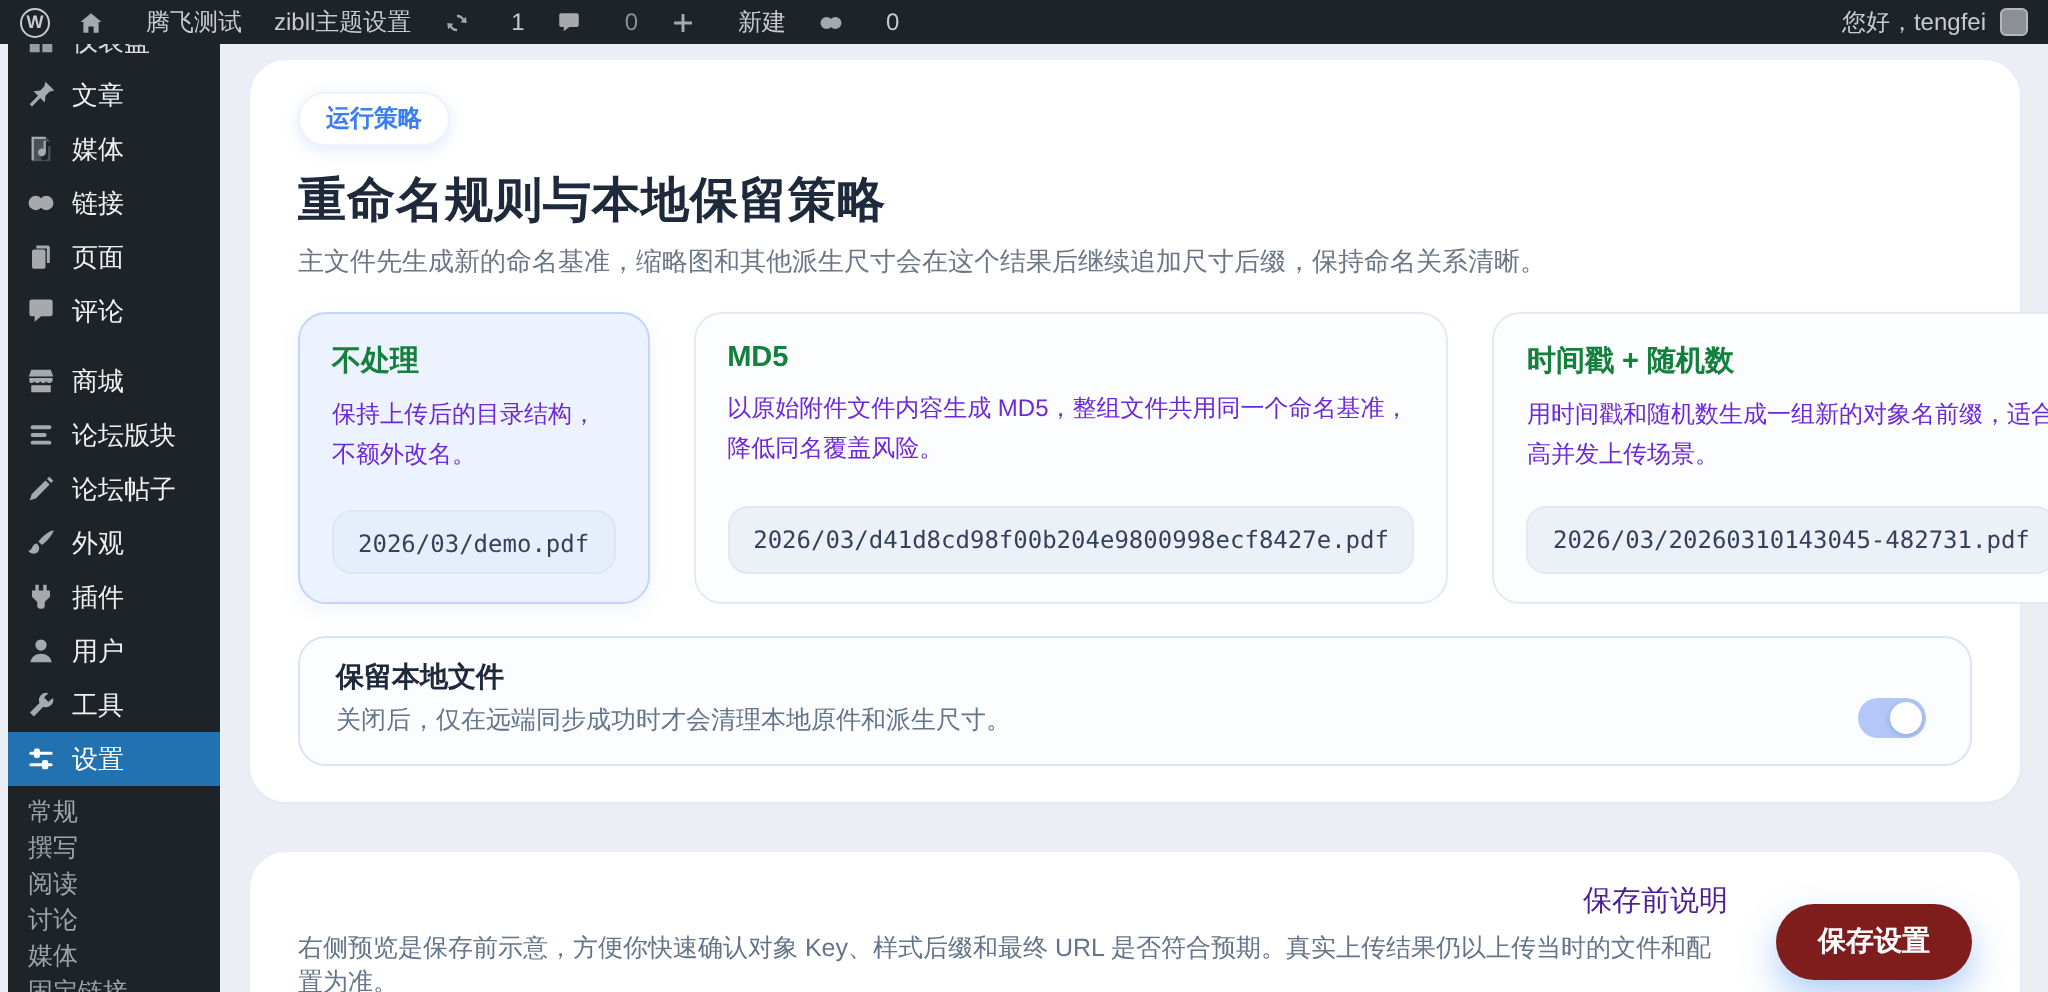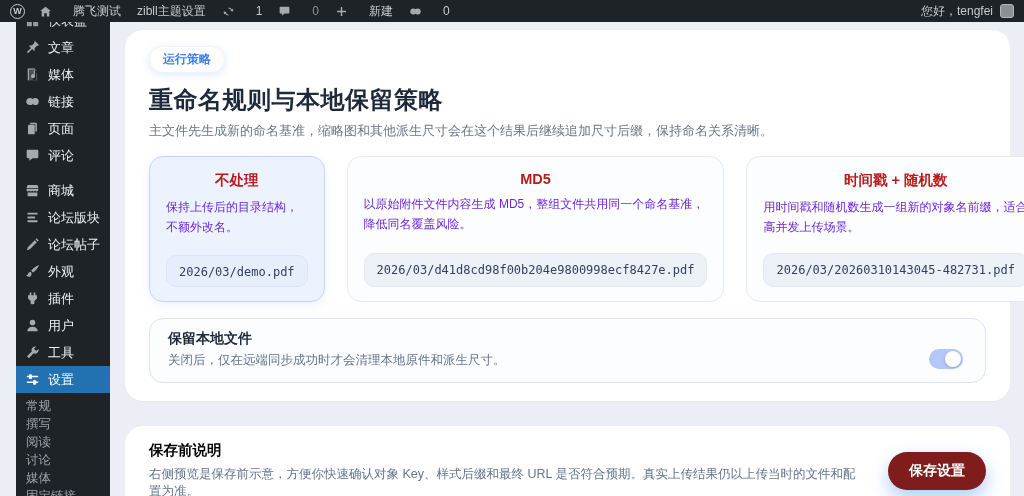--- a/index.html
+++ b/index.html
@@ -14,21 +14,21 @@
     display:flex; align-items:center; justify-content:center; font-size:9px; font-weight:bold;
     color:#c9cacd; margin-right:14px; }
   .ab-icon svg { width:13px; height:13px; display:block; fill:#a7aaad; }
   .ab-count-dim { color:#8c8f94; }
   .ab-spacer { flex:1; }
   .ab-right { display:flex; align-items:center; gap:7px; }
   .ab-avatar { width:14px; height:14px; border-radius:3px; background:#8c8f94;
     border:1px solid #b5b8bb; }
 
   
-  .sidebar { position:fixed; top:22px; left:16px; bottom:0; width:110px; background:#1d2327;
+  .sidebar { position:fixed; top:22px; left:4px; bottom:0; width:110px; background:#1d2327;
     overflow:hidden; padding-top:4px; }
   .sb-item { height:27px; display:flex; align-items:center; gap:8px; padding:0 8px;
     color:#f0f0f1; font-size:13px; cursor:pointer; position:relative; }
   .sb-item .sb-icon { width:16px; height:16px; flex:0 0 16px; display:flex;
     align-items:center; justify-content:center; }
   .sb-item .sb-icon svg { width:15px; height:15px; fill:#a7aaad; }
   .sb-item.clipped { margin-top:-19px; opacity:.9; }
   .sb-sep { height:8px; }
   .sb-item.active { background:#2271b1; color:#fff; }
   .sb-item.active .sb-icon svg { fill:#fff; }
@@ -48,40 +48,40 @@
     box-shadow:0 2px 8px rgba(59,126,242,.16); margin-top:2px; }
   h1.page-title { font-size:24px; font-weight:800; color:#1e293b; margin:11px 0 6px;
     letter-spacing:.5px; }
   .page-sub { font-size:13px; color:#6b7686; }
 
   .cards { display:flex; gap:22px; margin-top:16px; }
   .opt-card { flex:1; border:1px solid #e5eaf2; background:#fcfdff; border-radius:14px;
     padding:14px 16px 14px; height:146px; display:flex; flex-direction:column; cursor:pointer; }
   .opt-card.selected { background:#edf3fe; border:1.5px solid #c3d5f8;
     box-shadow:0 3px 10px rgba(80,130,220,.10); }
-  .opt-title { font-size:14.5px; font-weight:700; color:#b91c1c;text-align:center; }
+  .opt-title { font-size:14.5px; font-weight:700; color:#15803d; }
   .opt-desc { font-size:12px; color:#6d28d9; line-height:1.65; margin-top:8px; }
   .opt-code { margin-top:auto; background:#ecf1f8; border:1px solid #e3e9f2;
     border-radius:10px; padding:9px 12px; font-family:"DejaVu Sans Mono","Liberation Mono",monospace;
     font-size:12px; color:#33415a; white-space:nowrap; overflow:hidden; }
   .opt-card.selected .opt-code { background:#e7eefb; border-color:#dbe6f8;margin-top:17px; }
 
   .toggle-row { margin-top:16px; border:1px solid #dbe4f2; background:#fcfdff;
     border-radius:14px; padding:11px 18px 13px; display:flex; align-items:flex-end;
     justify-content:space-between; }
   .tg-title { font-size:14px; font-weight:700; color:#1e293b; }
   .tg-desc { font-size:12.5px; color:#64748b; margin-top:4px; }
   .switch { width:34px; height:20px; border-radius:999px; background:#b3c7f8;
     position:relative; cursor:pointer; flex:0 0 34px; margin-right:4px; }
   .switch .knob { position:absolute; top:2px; right:2px; width:16px; height:16px;
     border-radius:50%; background:#fff; box-shadow:0 1px 3px rgba(40,70,140,.25); }
 
   .panel-footer { margin-top:25px; padding:15px 24px; display:flex; align-items:center;
     justify-content:space-between; }
-  .ft-title { font-size:14.5px; font-weight:700; color:#000000; }
+  .ft-title { font-size:14.5px; font-weight:400; color:#4c1d95;text-align:right; }
   .ft-desc { font-size:12.5px; color:#64748b; margin-top:6px; }
   .save-btn { flex:0 0 auto; margin-left:24px; background:#7f1d1d; color:#fff; border:none;
     font-size:14px; font-weight:700; padding:10px 21px; border-radius:999px; cursor:pointer;
     box-shadow:0 8px 18px rgba(27,111,232,.35); font-family:inherit; }
 </style>
 </head>
 <body>
 
 <div class="adminbar">
   <span class="wp-logo">W</span>

